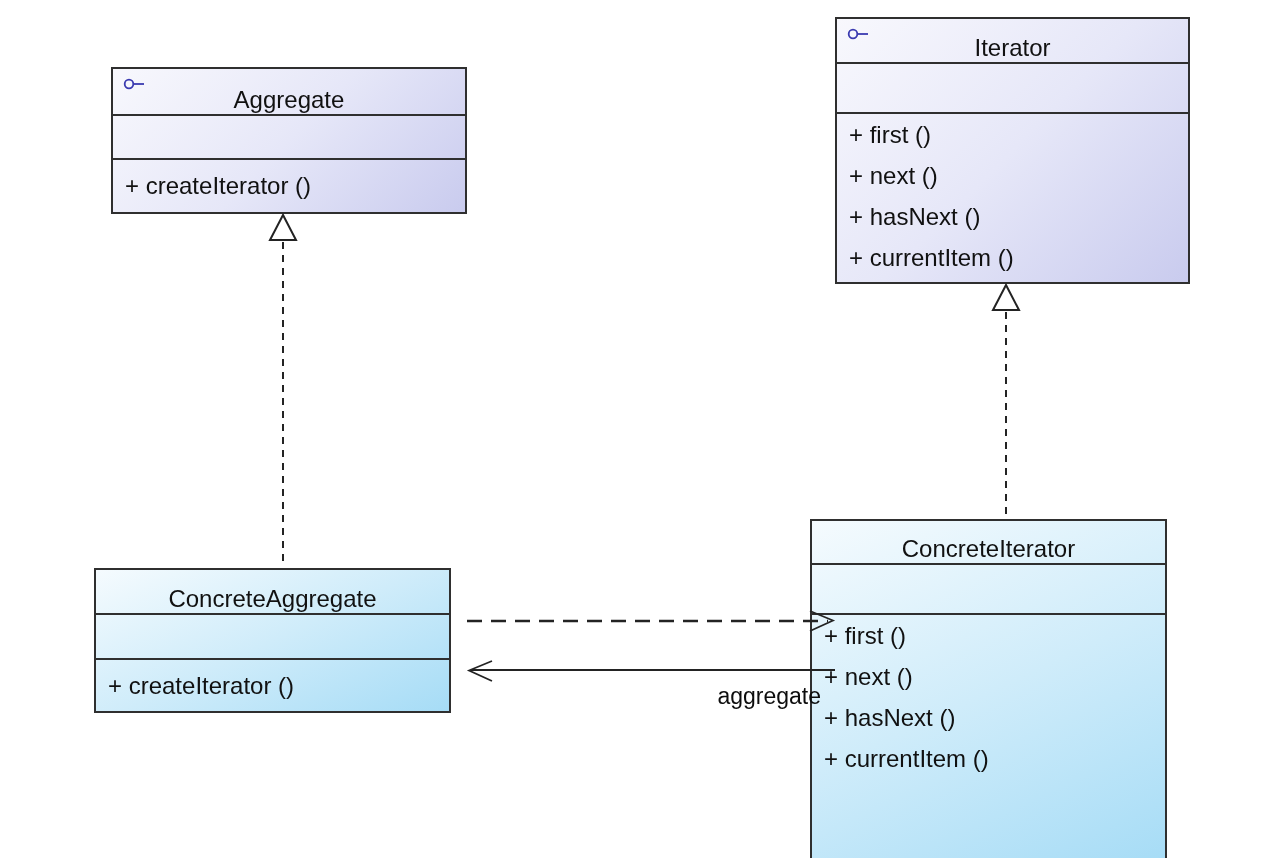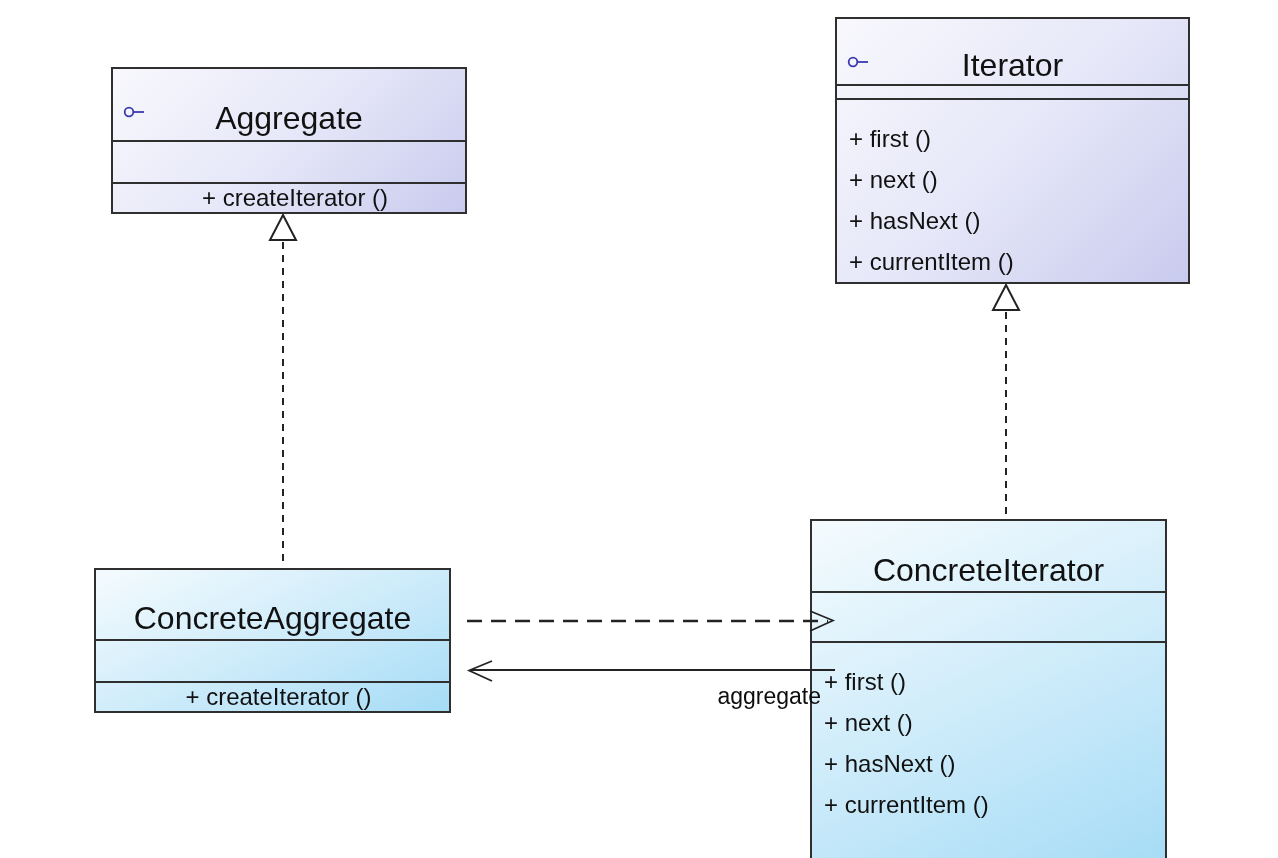--- a/index.html
+++ b/index.html
@@ -17,29 +17,28 @@
     position:absolute;box-sizing:border-box;
     border:2px solid var(--border);
     display:flex;flex-direction:column;
     z-index:1;
   }
   .lavender{background:linear-gradient(135deg,#f8f8fd 0%,#e6e7f8 50%,#c9cbee 100%);}
   .blue{background:linear-gradient(155deg,#f5fbfe 0%,#cfecfa 50%,#a6dcf6 100%);}
   .cls-header{
     position:relative;box-sizing:border-box;
     border-bottom:2px solid var(--border);
-    display:flex;align-items:center;justify-content:center;
-    font-size:32px;
-    margin-top:28px;
+    display:flex;align-items:flex-end;justify-content:center;
+    font-size:24px;
   }
   .cls-attrs{box-sizing:border-box;border-bottom:2px solid var(--border);}
   .cls-methods{flex:1;box-sizing:border-box;padding-left:12px;font-size:24px;}
   .multi .cls-methods .method{line-height:41px;white-space:nowrap;}
-  .multi .cls-methods{padding-top:18px;border-radius:18px;}
-  .single .cls-methods{display:flex;align-items:center;justify-content:center;}
+  .multi .cls-methods{padding-top:0;border-radius:18px;}
+  .single .cls-methods{display:flex;align-items:center;}
   .iface-icon{position:absolute;left:10px;top:9px;line-height:0;}
 
   #box-aggregate        {left:111px;top:67px; width:356px;height:147px;}
   #box-aggregate .cls-header{height:47px;}
   #box-aggregate .cls-attrs{height:44px;}
 
   #box-iterator         {left:835px;top:17px; width:355px;height:267px;}
   #box-iterator .cls-header{height:45px;}
   #box-iterator .cls-attrs{height:50px;}
 

